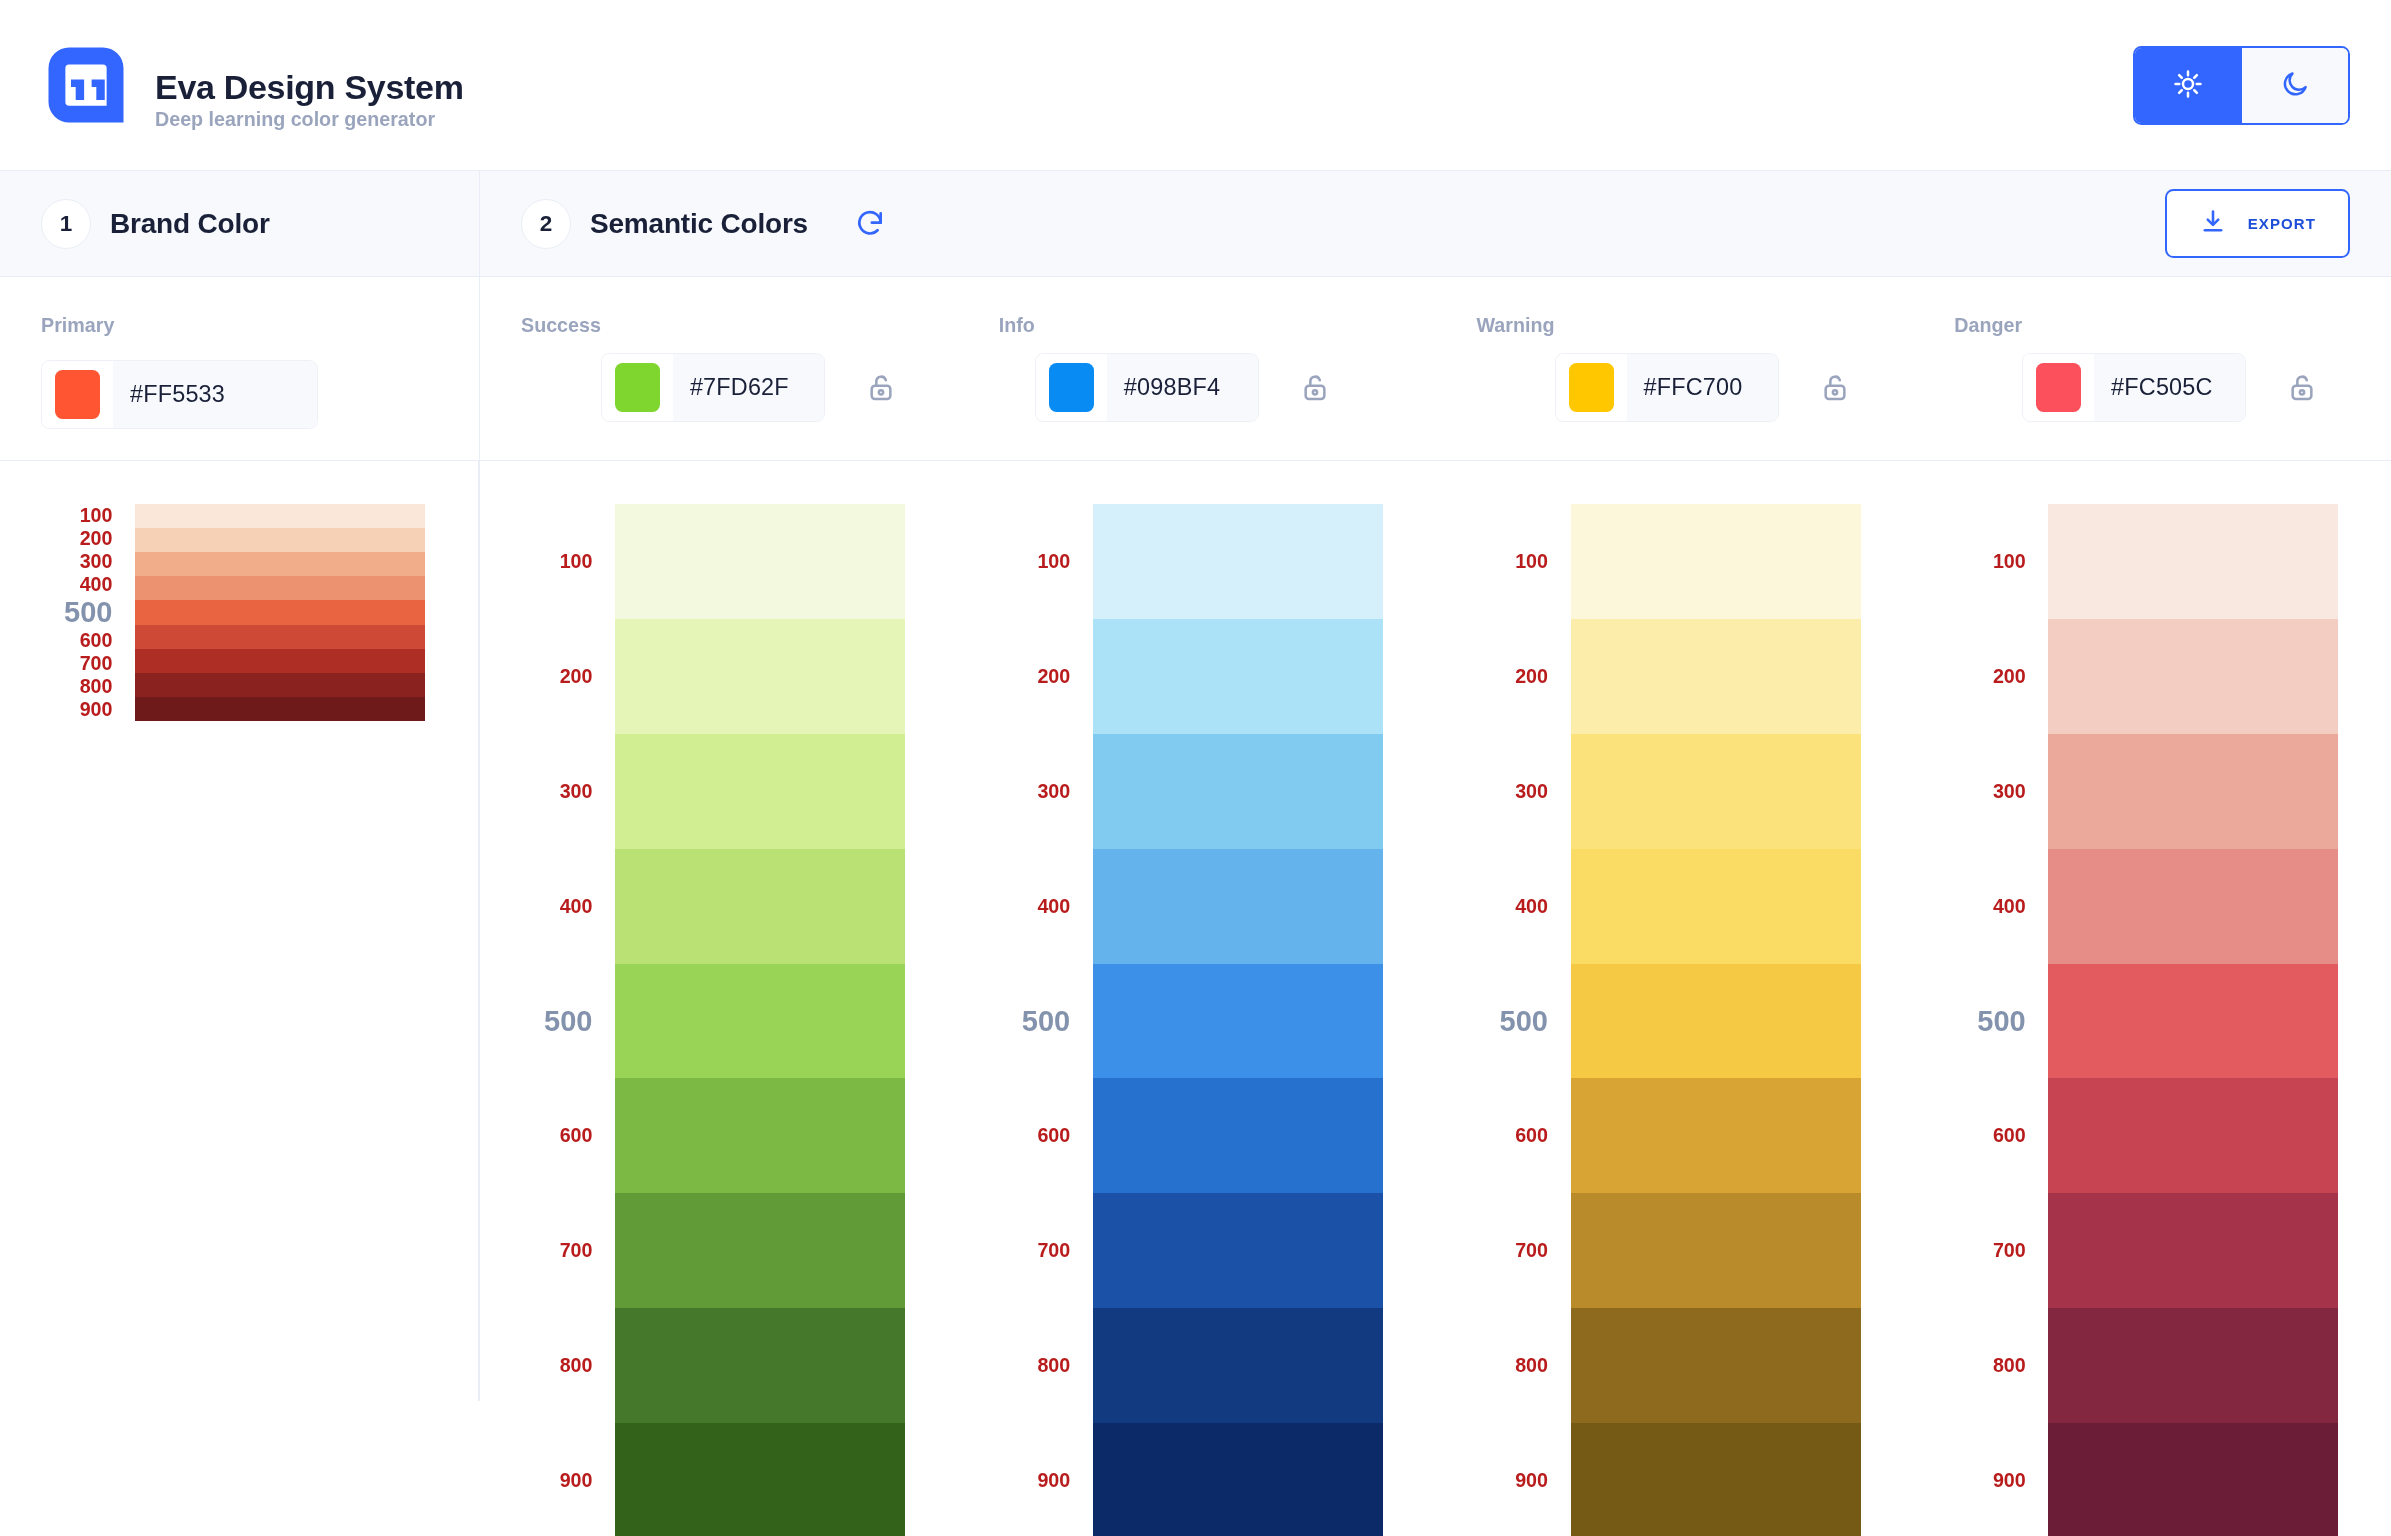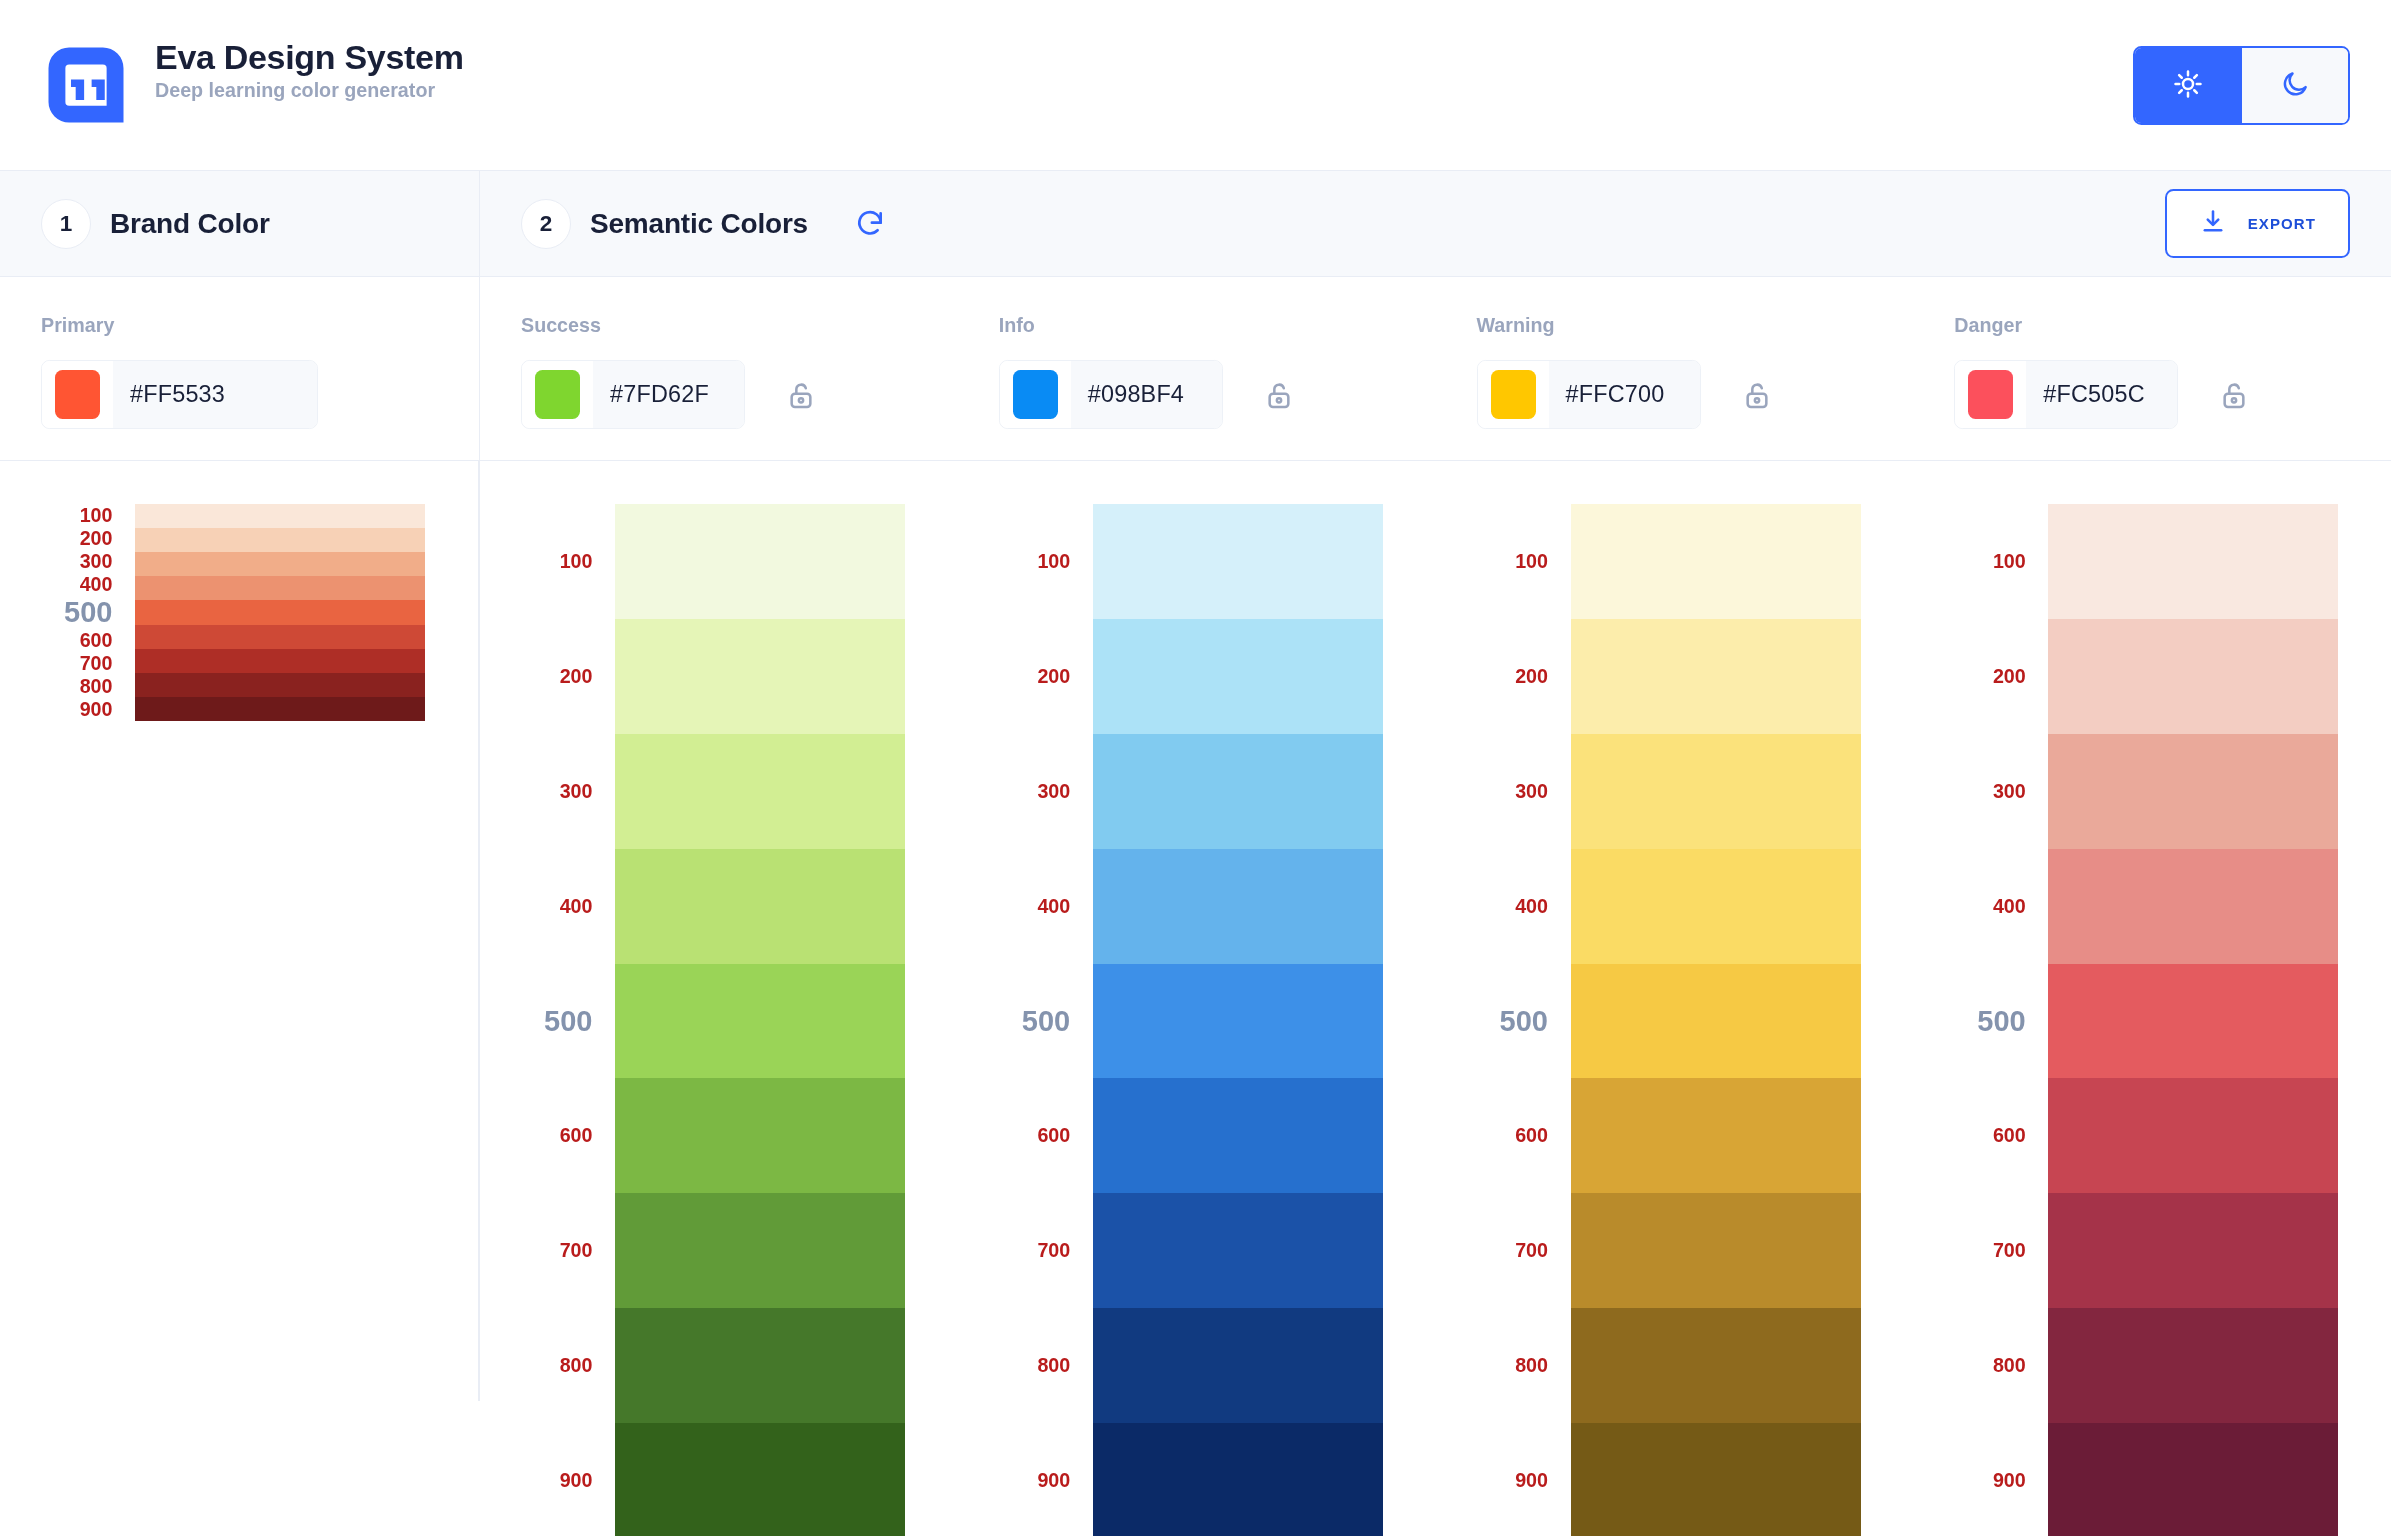--- a/index.html
+++ b/index.html
@@ -14,21 +14,21 @@
   
   .app-header {
     height: 171px;
     background: #ffffff;
     border-bottom: 1.9px solid #e9edf5;
     display: flex;
     align-items: center;
     justify-content: space-between;
     padding: 0 41px 0 41px;
   }
-  .brand { display: flex; align-items: flex-start; gap: 24px; }
+  .brand { display: flex; align-items: flex-end; gap: 24px; }
   .logo-mark { width: 90px; height: 90px; flex: 0 0 90px; }
   .brand-text { display: flex; flex-direction: column; gap: 6.6px; }
   .brand-title {
     font-size: 34px;
     font-weight: bold;
     color: #192038;
     letter-spacing: -0.3px;
     line-height: 1;
   }
   .brand-sub {
@@ -132,21 +132,21 @@
   }
   .input-right {
     flex: 1 1 auto;
     display: flex;
     padding: 37px 0 0 0;
   }
   .input-cell {
     flex: 1 1 0;
     padding-left: 41px;
     display: flex;
-    flex-direction: column;
+    flex-direction: row;
   }
   .field-label {
     font-size: 19.7px;
     font-weight: bold;
     color: #9aa5bd;
     margin-bottom: 23.4px;
   }
   .field-line { display: flex; align-items: center; gap: 0; }
   .color-input {
     display: flex;

